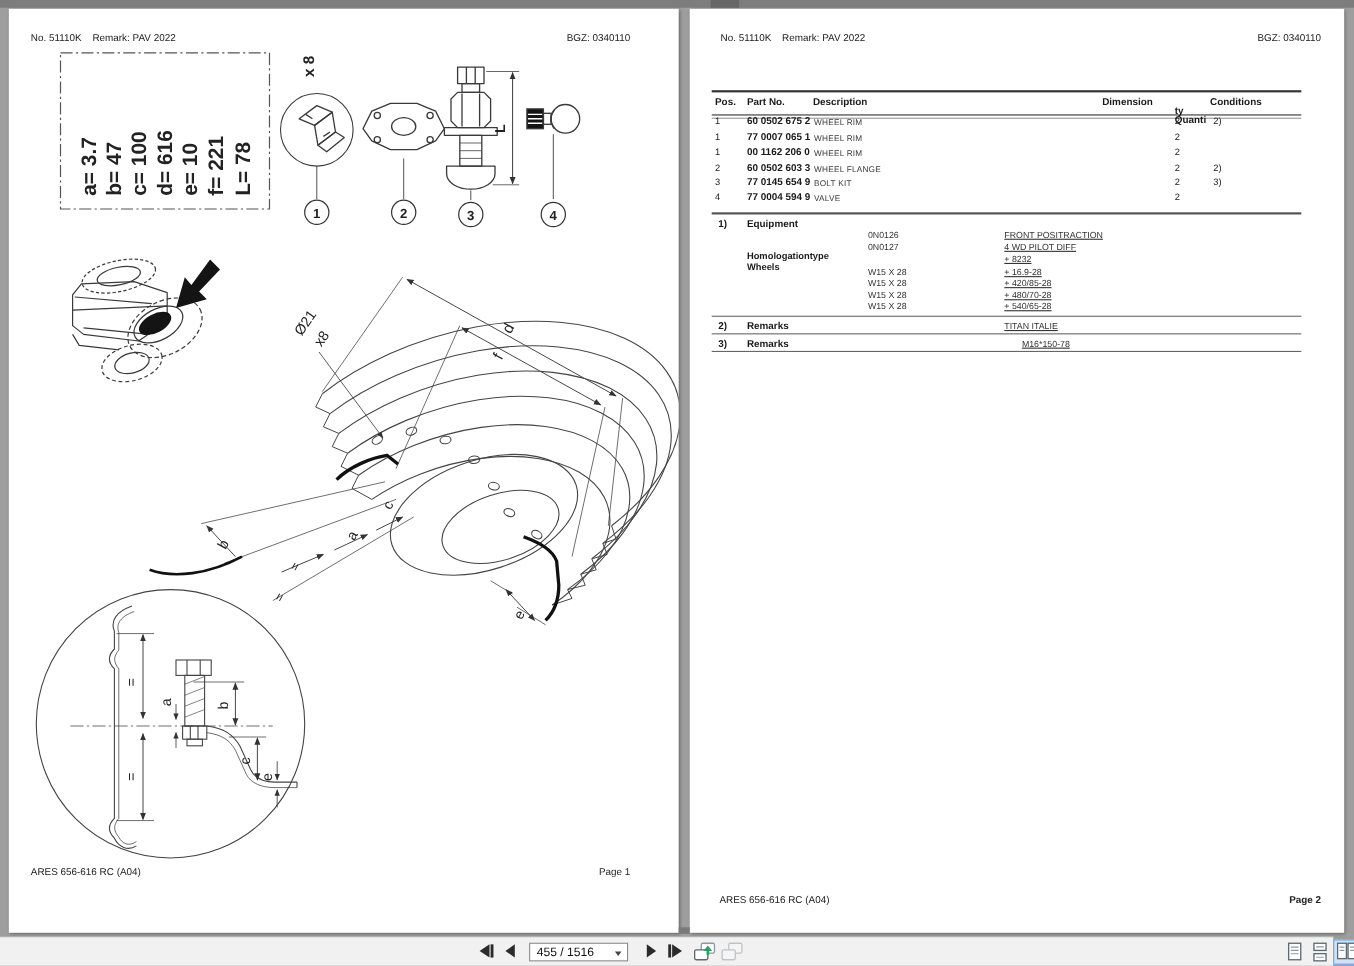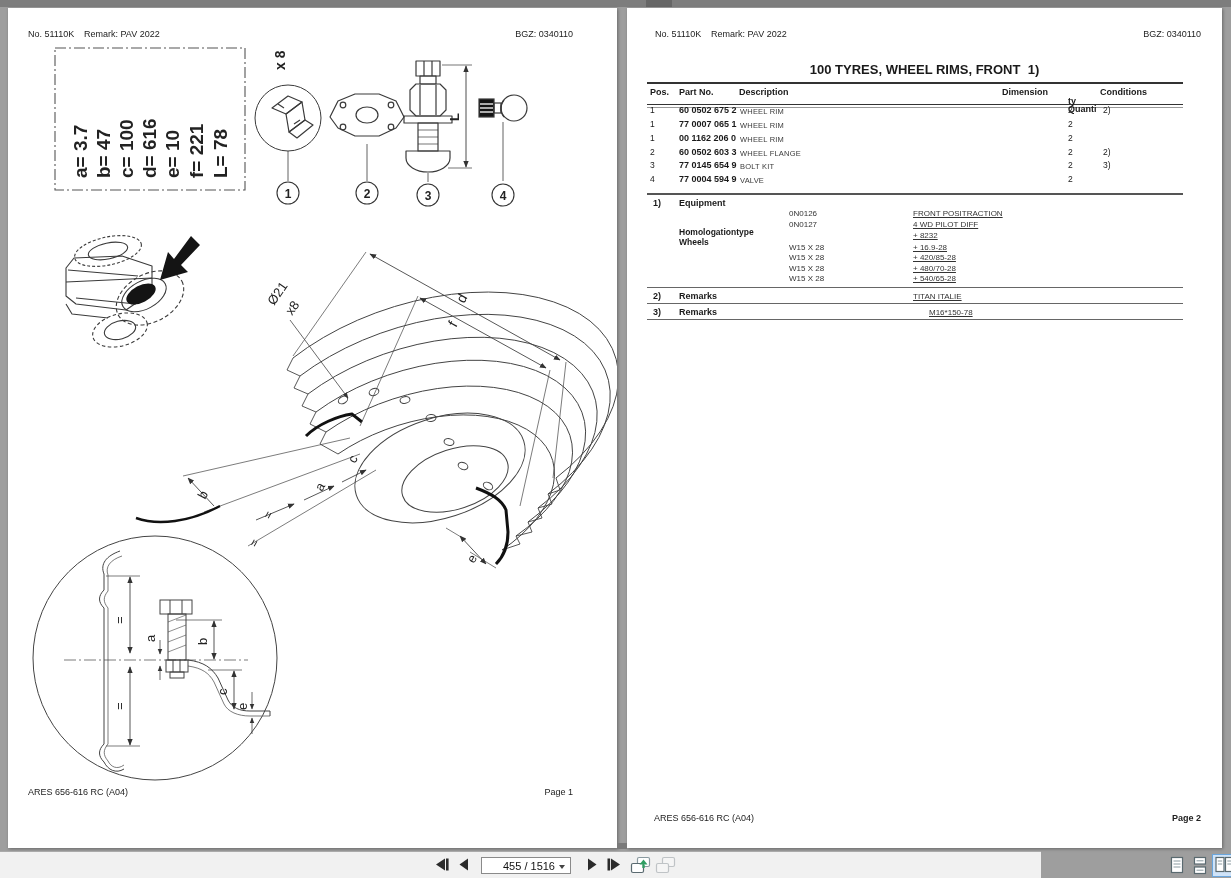--- a/index.html
+++ b/index.html
@@ -20,21 +20,21 @@
   .cell-desc{font-size:7.5px;color:#3a3a3a;letter-spacing:.2px;}
   .cell-qty{font-size:8.5px;}
   .cell-cond{font-size:8.5px;}
   .hline{background:#555;height:1px;}
   .marker{font-size:9px;font-weight:bold;}
   .ntitle{font-size:9px;font-weight:bold;}
   .ncode{font-size:8px;color:#333;}
   .nval{font-size:8px;color:#333;text-decoration:underline;}
   .nlab{font-size:8.5px;font-weight:bold;}
   
-  #toolbar{left:0;top:851px;width:1041px;height:27px;background:#f1f1f1;border-top:1px solid #aaa;text-align:center;}
+  #toolbar{left:0;top:851px;width:1212px;height:27px;background:#f1f1f1;border-top:1px solid #aaa;}
   .tbtn{position:absolute;top:5px;cursor:default;}
   #pagebox{position:absolute;left:481px;top:5px;width:90px;height:17px;background:#fff;
      border:1px solid #8a8a8a;font-size:11px;line-height:17px;padding-left:6px;box-sizing:border-box;color:#111;}
   #pagebox .caret{position:absolute;right:5px;top:7px;width:0;height:0;
      border-left:3.5px solid transparent;border-right:3.5px solid transparent;border-top:4px solid #444;}
   .viewsel{background:#cfe3f8;border:1px solid #6aa6dd;}
   svg text{font-family:"Liberation Sans",sans-serif;fill:#222;}
 </style>
 </head>
 <body>
@@ -252,21 +252,20 @@
 
     <div class="abs ftr" style="left:20px;top:779px;">ARES 656-616 RC (A04)</div>
     <div class="abs ftr" style="right:44px;top:779px;">Page 1</div>
   </div>
 
   <div id="page2" class="abs page">
     <div class="abs hdr" style="left:28px;top:21px;">No. 51110K</div>
     <div class="abs hdr" style="left:84px;top:21px;">Remark: PAV 2022</div>
     <div class="abs hdr" style="right:21px;top:21px;">BGZ: 0340110</div>
 
-    <div class="abs title" style="left:0;top:54px;width:595px;">100 TYRES, WHEEL RIMS, FRONT  1)</div>
 
     <div class="abs hline" style="left:20px;top:74px;width:536px;height:1.5px;background:#333;"></div>
     <div class="abs hline" style="left:20px;top:96px;width:536px;background:#333;"></div>
     <div class="abs hline" style="left:20px;top:98.5px;width:536px;background:#999;height:0.8px;"></div>
 
     <div class="abs colhead" style="left:23px;top:79px;">Pos.</div>
     <div class="abs colhead" style="left:52px;top:79px;">Part No.</div>
     <div class="abs colhead" style="left:112px;top:79px;">Description</div>
     <div class="abs colhead" style="left:375px;top:79px;">Dimension</div>
     <div class="abs colhead" style="left:441px;top:96px;">Quanti</div>

